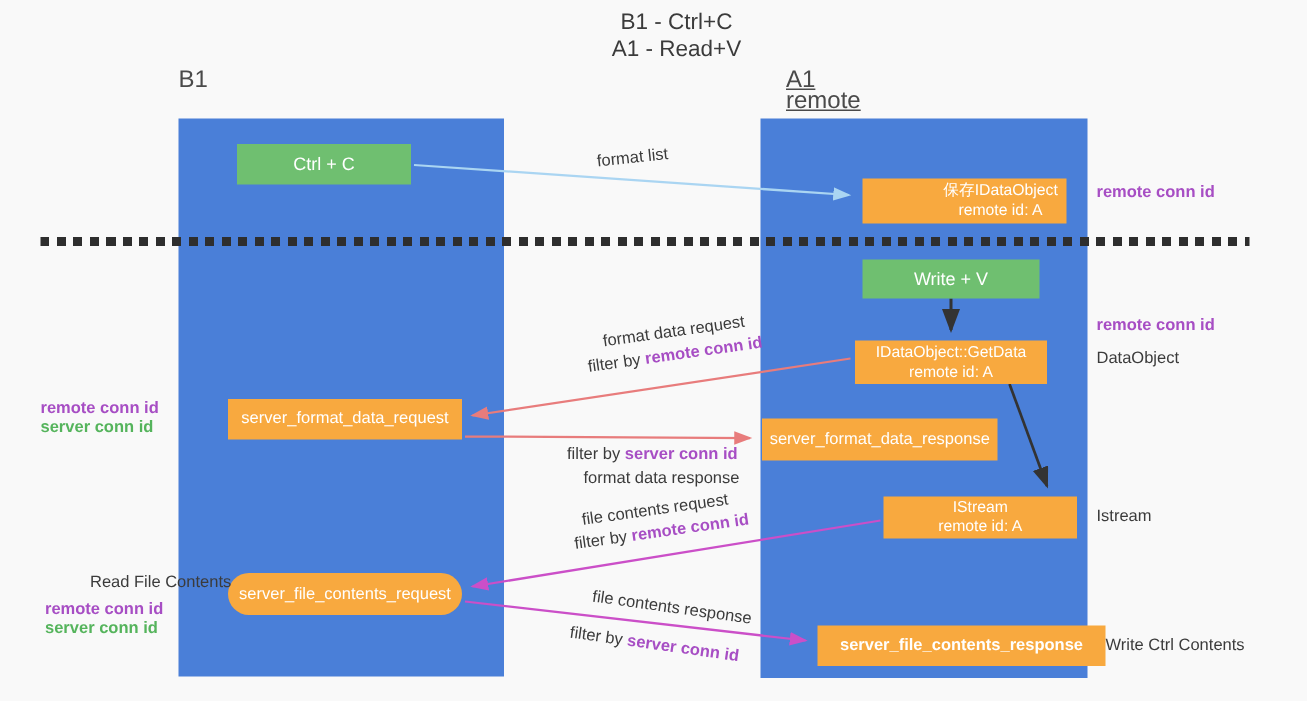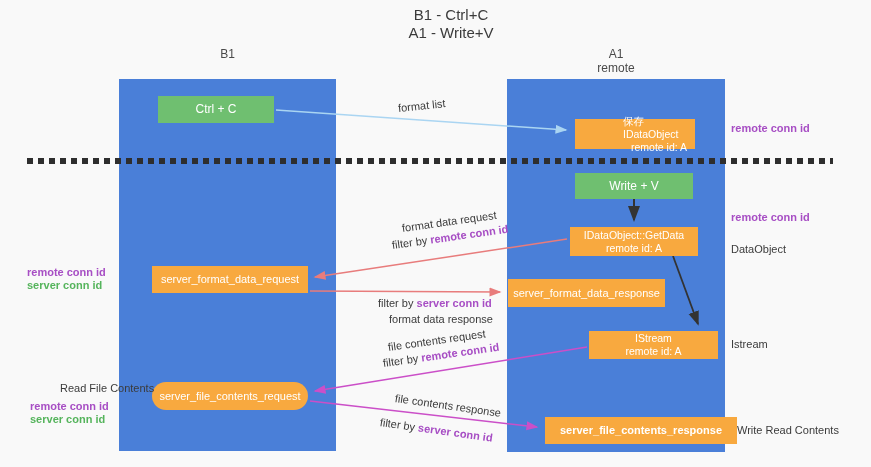--- a/index.html
+++ b/index.html
@@ -6,32 +6,32 @@
     --background:#f9f9f9; --column-blue:#4a7fd8; --box-orange:#f8a93f;
     --box-green:#6fbf70; --text-purple:#a74ec4; --text-green:#55b45c;
     --arrow-red:#e87c7c; --arrow-magenta:#cb4fc8; --arrow-lightblue:#aad5f2;
     --text-dark:#3b3b3b;
   }
   *{margin:0;padding:0;box-sizing:border-box;}
   body{font-family:"Liberation Sans",sans-serif;background:var(--background);}
   .canvas{position:relative;width:871px;height:467px;background:var(--background);overflow:hidden;}
   .title{position:absolute;left:346px;top:6px;width:210px;text-align:center;
          font-size:15px;line-height:18px;color:var(--text-dark);}
-  .col-header{position:absolute;top:47px;text-align:center;font-size:12px;
+  .col-header{position:absolute;top:47px;font-size:16px;
               line-height:14px;color:#4a4a4a;}
   .col-header.left{left:119px;width:217px;}
-  .col-header.right{left:507px;width:218px;}
+  .col-header.right{left:524px;width:218px;text-decoration:underline;}
   .lifeline{position:absolute;background:var(--column-blue);}
   .lifeline.left{left:119px;top:79px;width:217px;height:372px;}
   .lifeline.right{left:507px;top:79px;width:218px;height:373px;}
   .dashline{position:absolute;left:27px;top:158px;width:806px;height:6px;
             background:repeating-linear-gradient(90deg,#2e2e2e 0 6px,transparent 6px 11px);}
   svg.arrow-layer{position:absolute;left:0;top:0;width:871px;height:467px;pointer-events:none;}
   .node{position:absolute;display:flex;flex-direction:column;align-items:center;
-        justify-content:center;color:#fff;text-align:left;}
+        justify-content:center;color:#fff;text-align:center;}
   .node.orange{background:var(--box-orange);font-size:11px;}
   .node.green{background:var(--box-green);font-size:12px;}
   .node .l{line-height:13px;}
   .node.small{font-size:10.5px;}
   .slabel{position:absolute;font-size:11px;color:var(--text-dark);white-space:nowrap;}
   .slabel.purple{color:var(--text-purple);font-weight:bold;}
   .slabel.green{color:var(--text-green);font-weight:bold;}
   .alabel{position:absolute;font-size:11px;color:var(--text-dark);white-space:nowrap;
           transform-origin:left center;}
   .alabel .purple{color:var(--text-purple);font-weight:bold;}
@@ -39,21 +39,21 @@
   .rot-pos{transform:rotate(8deg);}
   .rot-slight{transform:rotate(-6deg);}
 </style>
 </head>
 <body>
 
 <div class="canvas">
 
   <div class="title">
     <div>B1 - Ctrl+C</div>
-    <div>A1 - Write+V</div>
+    <div>A1 - Read+V</div>
   </div>
 
   <div class="col-header left">
     <div>B1</div>
   </div>
   <div class="col-header right">
     <div>A1</div>
     <div>remote</div>
   </div>
 
@@ -83,21 +83,21 @@
     <line x1="567" y1="239" x2="315" y2="277" stroke="#e87c7c" stroke-width="1.5" marker-end="url(#mRed)"></line>
     <line x1="310" y1="291" x2="500" y2="292" stroke="#e87c7c" stroke-width="1.5" marker-end="url(#mRed)"></line>
     <line x1="587" y1="347" x2="315" y2="391" stroke="#cb4fc8" stroke-width="1.5" marker-end="url(#mMag)"></line>
     <line x1="310" y1="401" x2="537" y2="427" stroke="#cb4fc8" stroke-width="1.5" marker-end="url(#mMag)"></line>
   </svg>
 
   <div class="node green" style="left:158px;top:96px;width:116px;height:27px;">
     <div class="l">Ctrl + C</div>
   </div>
 
-  <div class="node orange small" style="left:575px;top:119px;width:120px;height:30px;padding-left:48px;">
+  <div class="node orange small" style="left:575px;top:119px;width:136px;height:30px;padding-left:48px;">
     <div class="l">保存IDataObject</div>
     <div class="l">remote id: A</div>
   </div>
 
   <div class="node green" style="left:575px;top:173px;width:118px;height:26px;">
     <div class="l">Write + V</div>
   </div>
 
   <div class="node orange small" style="left:570px;top:227px;width:128px;height:29px;">
     <div class="l">IDataObject::GetData</div>
@@ -120,23 +120,23 @@
   <div class="node orange" style="left:152px;top:382px;width:156px;height:28px;border-radius:14px;">
     <div class="l">server_file_contents_request</div>
   </div>
 
   <div class="node orange" style="left:545px;top:417px;width:192px;height:27px;font-weight:bold;">
     <div class="l">server_file_contents_response</div>
   </div>
 
   <div class="slabel purple" style="left:731px;top:122px;">remote conn id</div>
   <div class="slabel purple" style="left:731px;top:211px;">remote conn id</div>
-  <div class="slabel" style="left:731px;top:243px;">DataObject</div>
+  <div class="slabel" style="left:731px;top:233px;">DataObject</div>
   <div class="slabel" style="left:731px;top:338px;">Istream</div>
-  <div class="slabel" style="left:737px;top:424px;">Write Read Contents</div>
+  <div class="slabel" style="left:737px;top:424px;">Write Ctrl Contents</div>
 
   <div class="slabel purple" style="left:27px;top:266px;">remote conn id</div>
   <div class="slabel green" style="left:27px;top:279px;">server conn id</div>
   <div class="slabel" style="left:28px;top:382px;margin-left:32px;">Read File Contents</div>
   <div class="slabel purple" style="left:30px;top:400px;">remote conn id</div>
   <div class="slabel green" style="left:30px;top:413px;">server conn id</div>
 
   <div class="alabel rot-slight" style="left:398px;top:102px;">format list</div>
 
   <div class="alabel rot-neg" style="left:402px;top:222px;">format data request</div>

